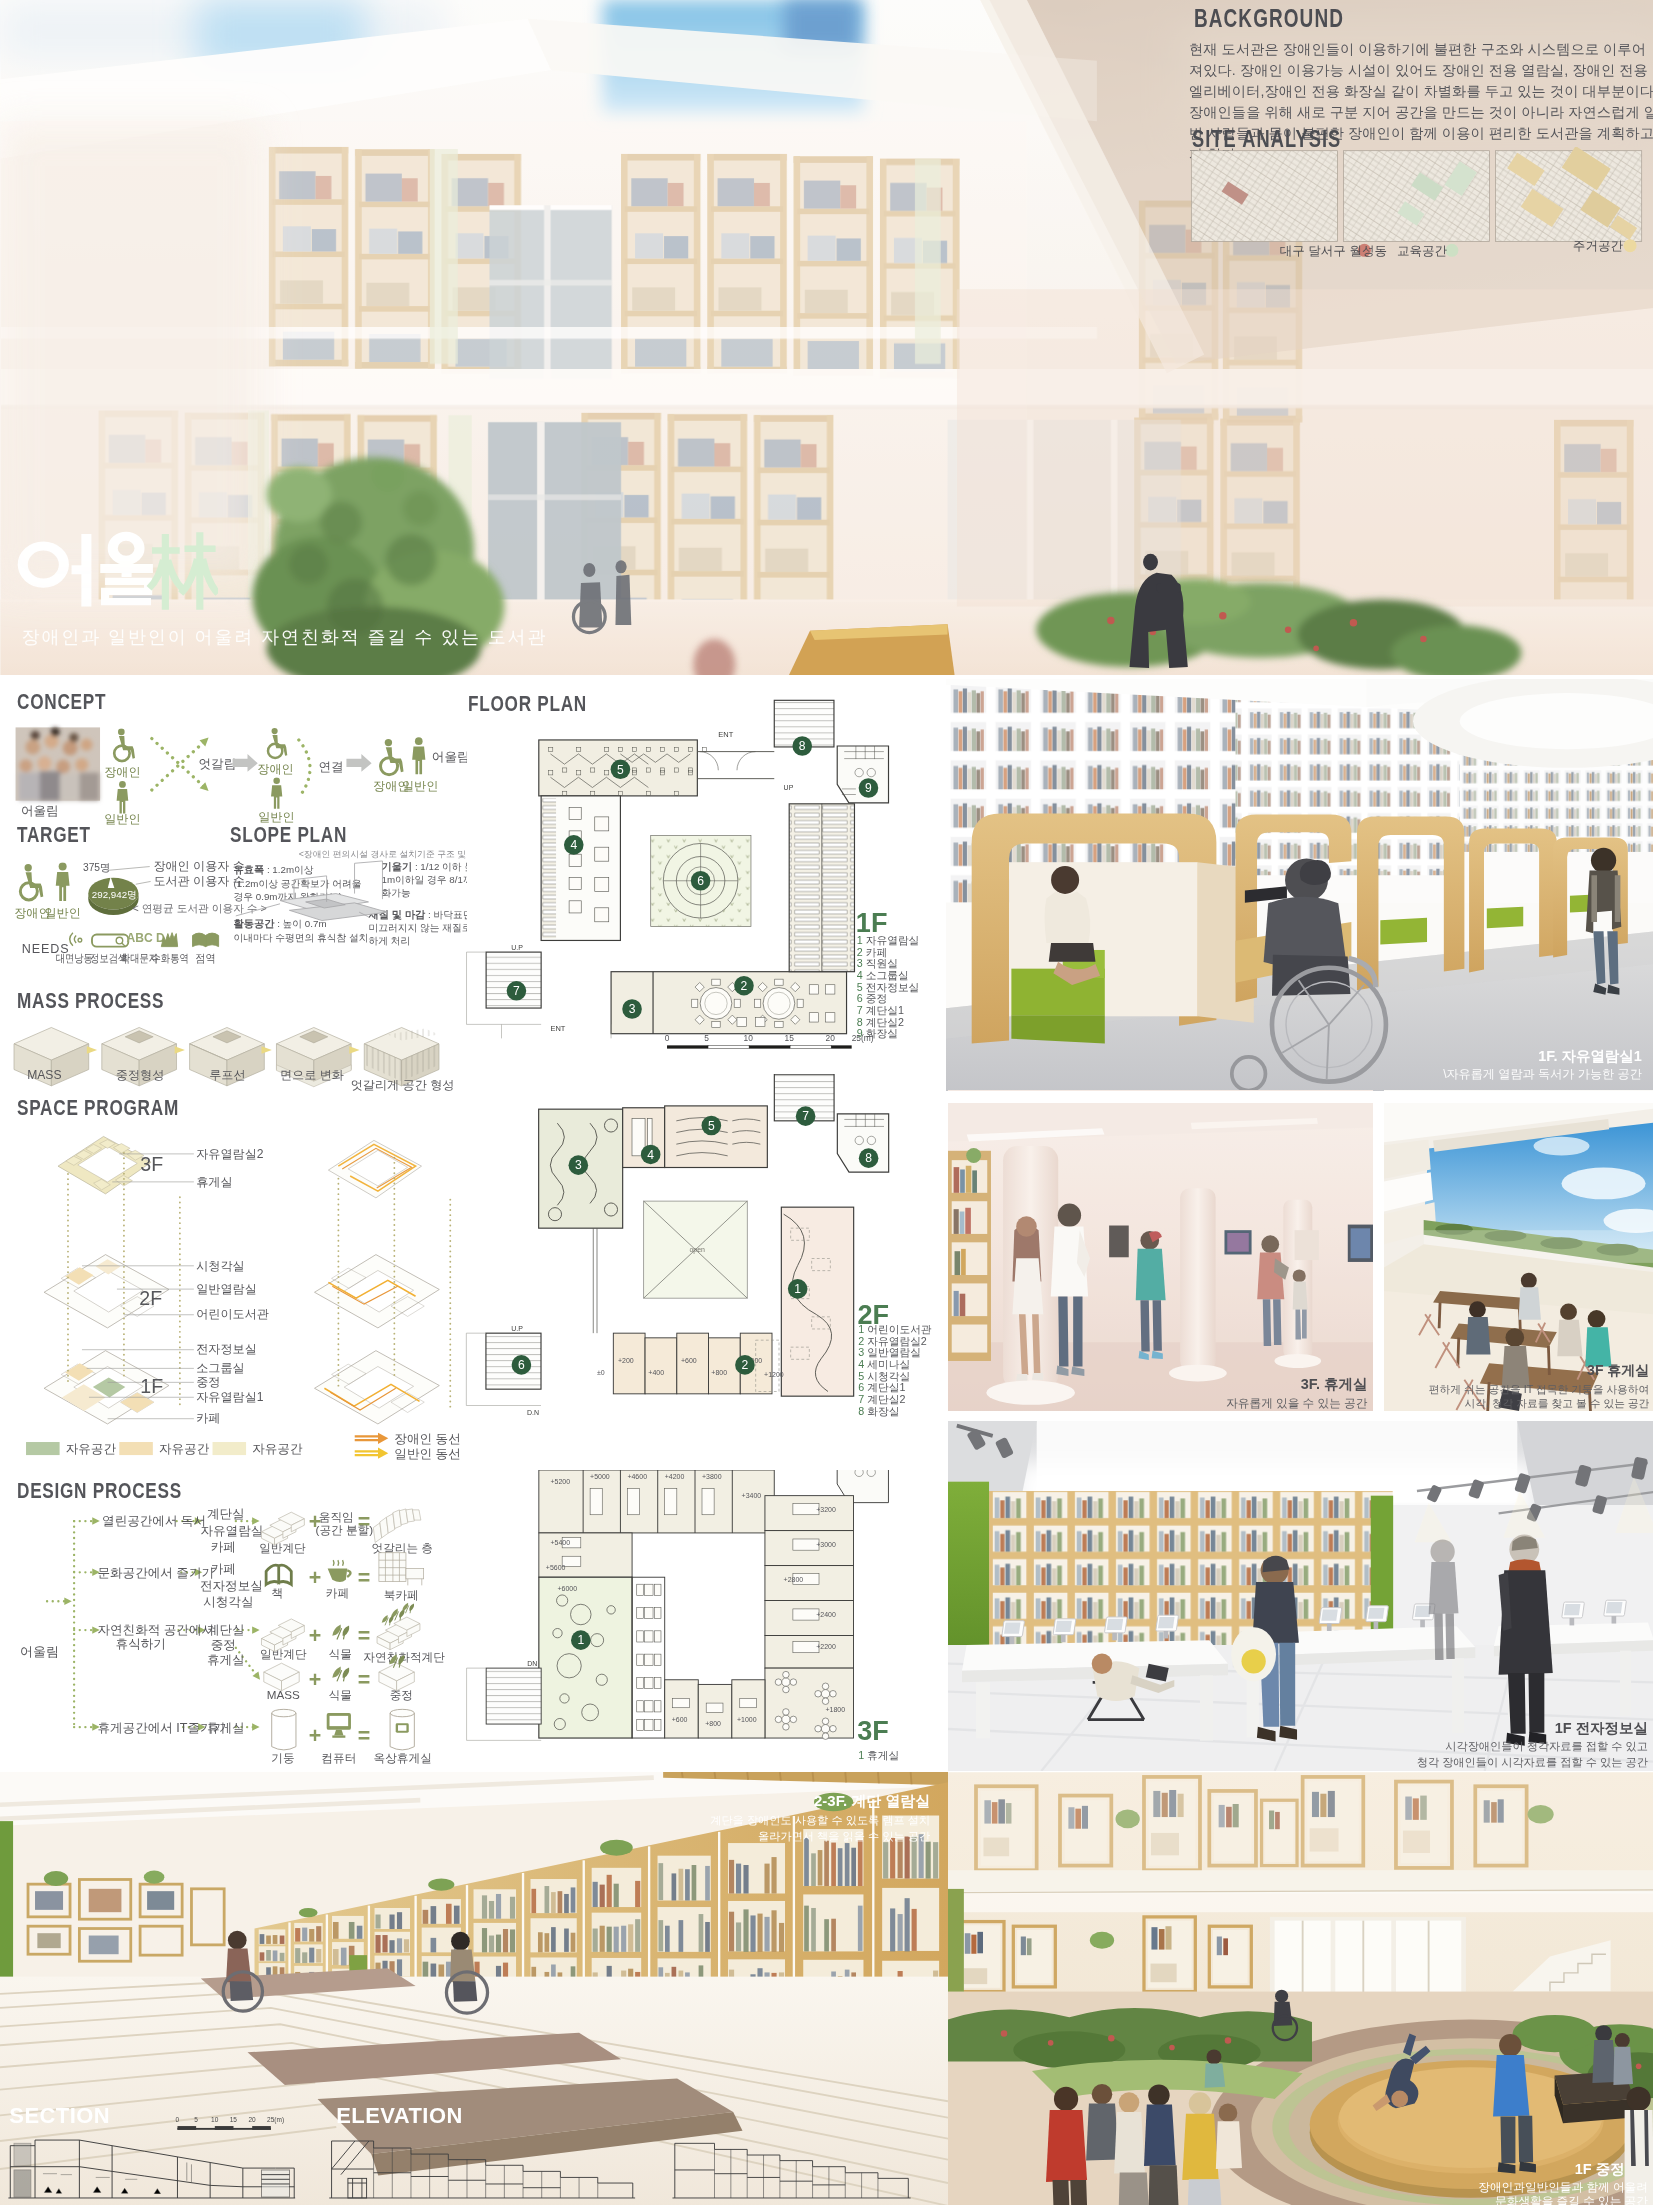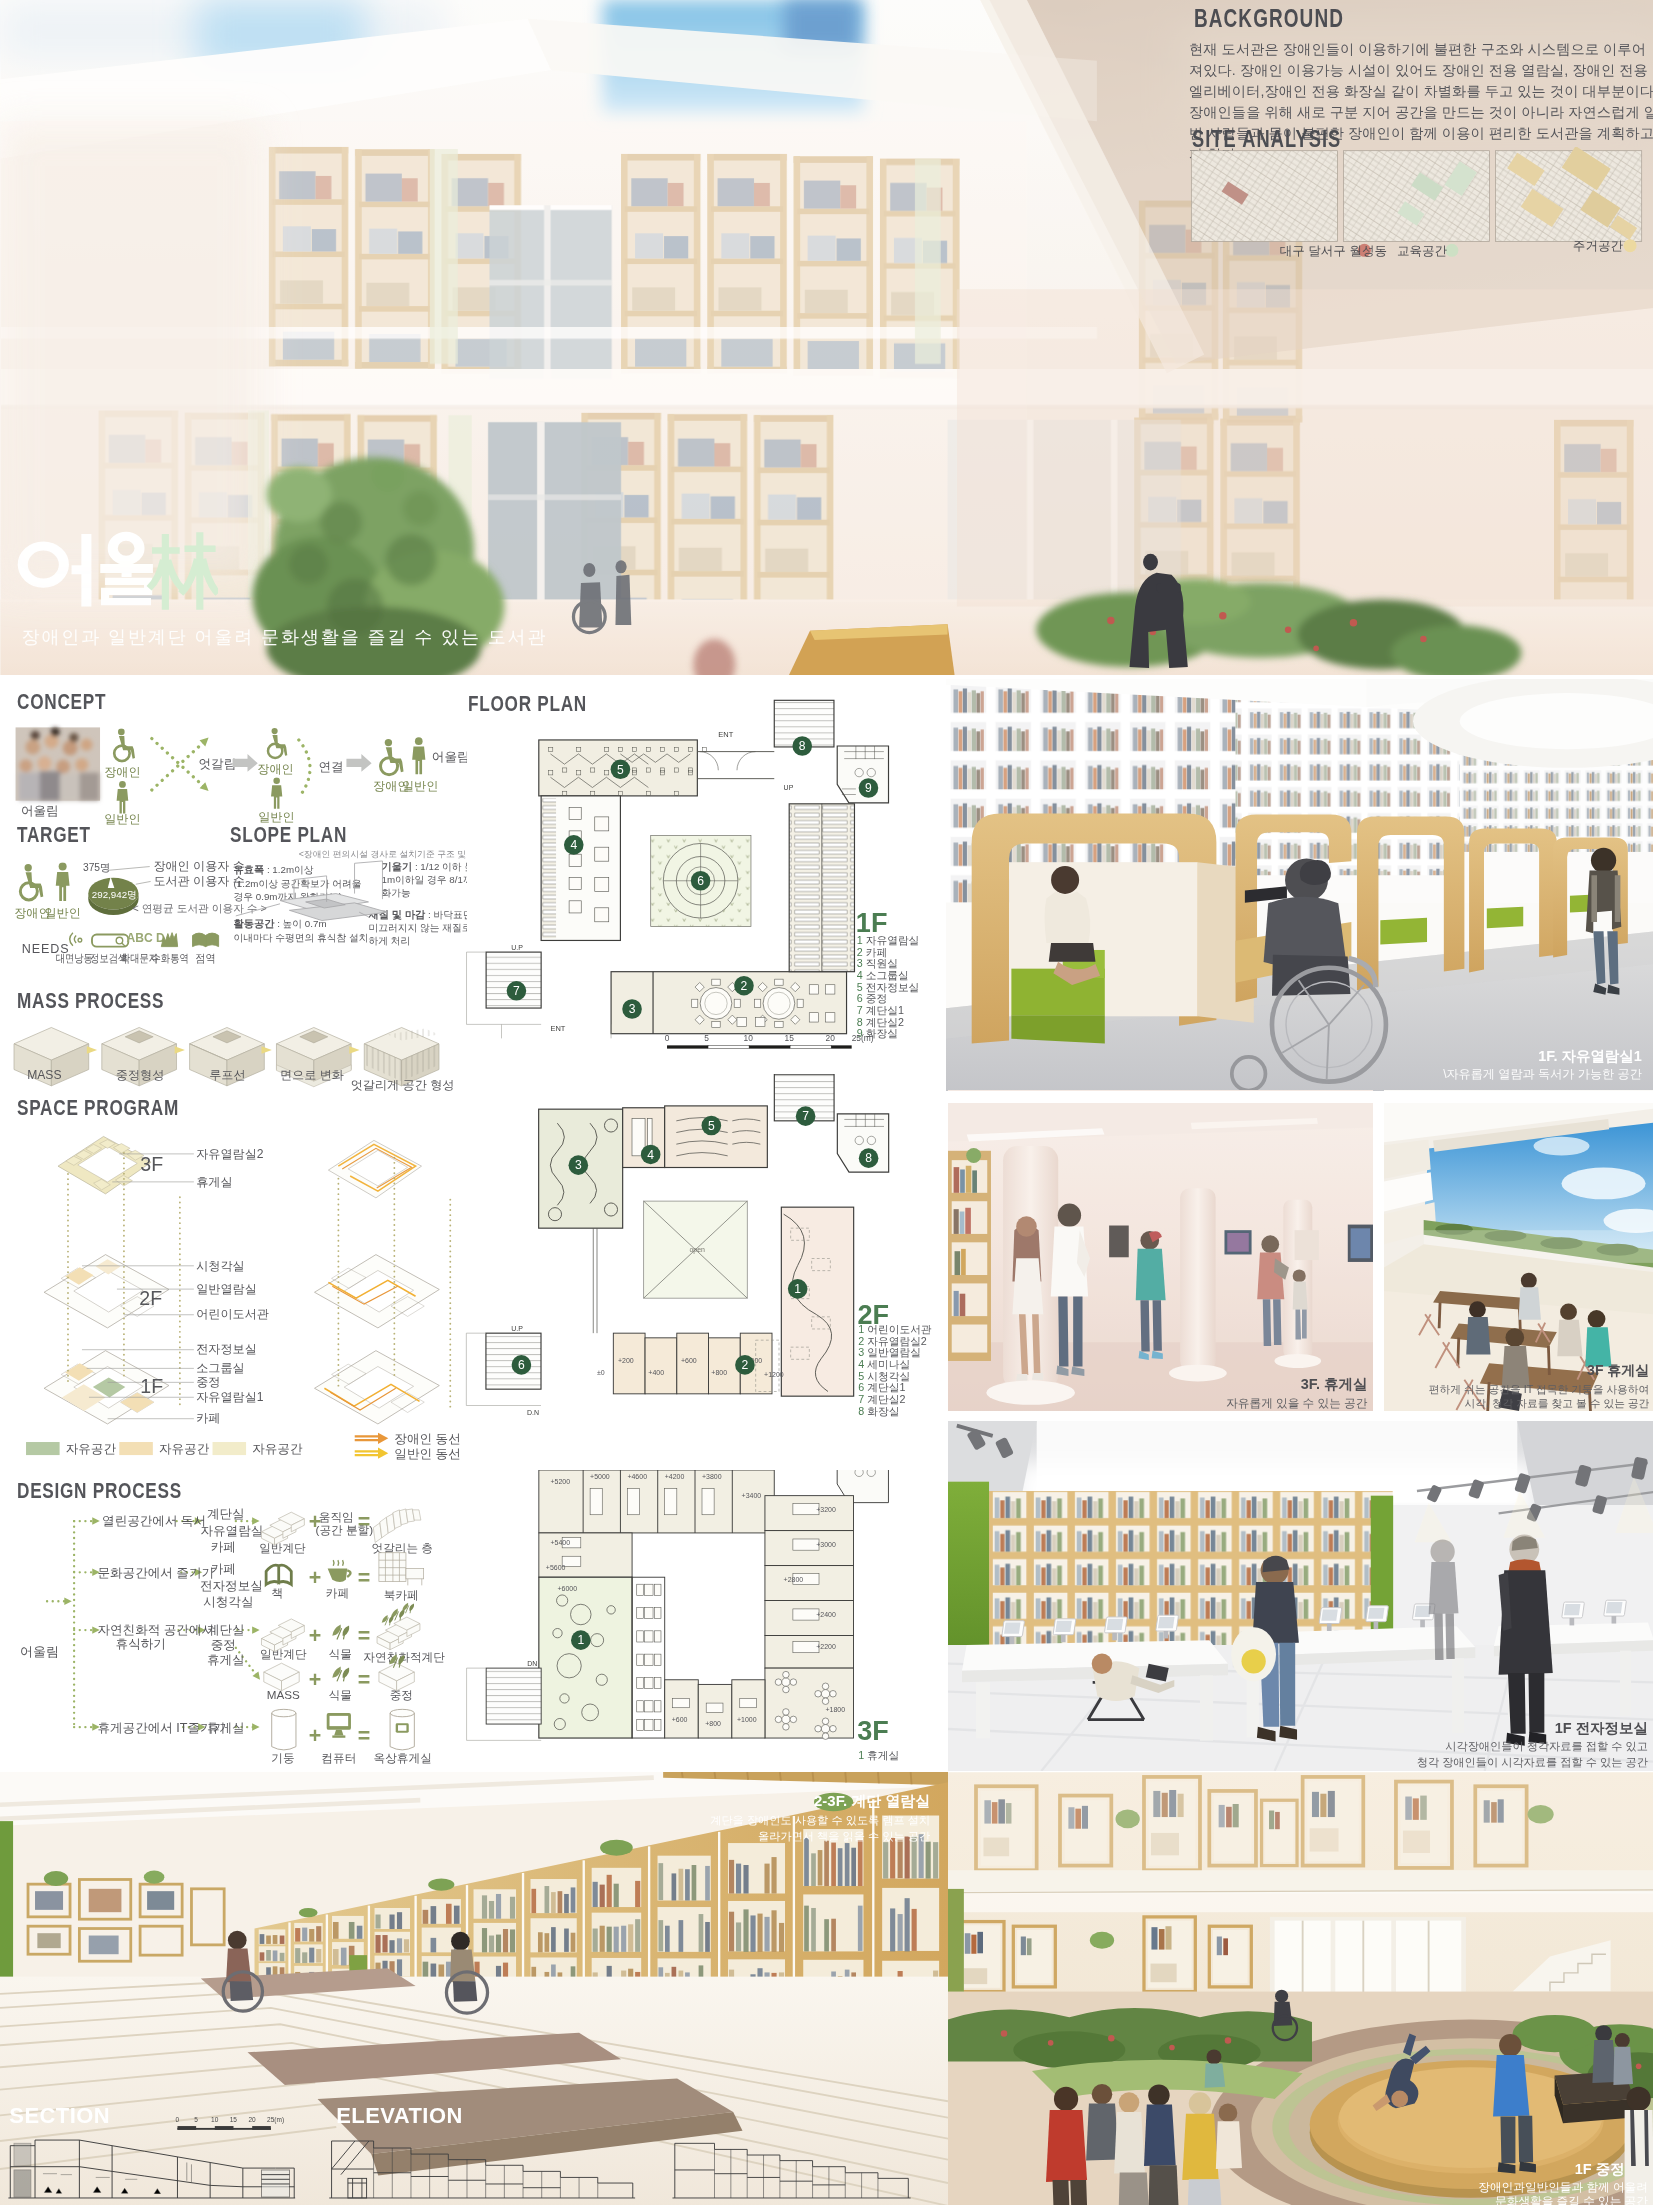--- a/index.html
+++ b/index.html
@@ -187,21 +187,21 @@
  <path d="M145,14 L145,182 M145,97 L114,97"></path>
  <circle cx="228" cy="47" r="28"></circle>
  <path d="M174,94 L284,94 M229,94 L229,114"></path>
  <path d="M184,124 L274,124 L274,147 L184,147 L184,171 L280,171" stroke-width="17"></path>
 </g>
 <g fill="none" stroke="#d5edd2" stroke-width="15">
  <path d="M310,14 L310,190 M282,52 L340,52 M306,74 Q296,120 276,140 M315,74 Q326,120 345,140"></path>
  <path d="M382,10 L382,190 M350,48 L415,48 M377,72 Q364,130 342,152 M388,72 Q400,130 420,152"></path>
 </g>
 </svg>
-<div class="a" style="left:21.5px;top:625px;font-size:18px;color:#ffffff;letter-spacing:1.9px;opacity:0.96">장애인과 일반계단 어울려 문화생활을 즐길 수 있는 도서관</div>
+<div class="a" style="left:21.5px;top:625px;font-size:18px;color:#ffffff;letter-spacing:1.9px;opacity:0.96">장애인과 일반인이 어울려 자연친화적 즐길 수 있는 도서관</div>
 
 <div class="a hd" style="left:1194px;top:3.7px;font-size:25px;color:#4c4d52;transform:scaleX(0.76);transform-origin:left top;letter-spacing:1.4px">BACKGROUND</div>
 <div class="a kr" style="left:1189px;top:39px;width:471px;font-size:14.2px;line-height:21px;color:#55555a;letter-spacing:0.1px">현재 도서관은 장애인들이 이용하기에 불편한 구조와 시스템으로 이루어져있다. 장애인 이용가능 시설이 있어도 장애인 전용 열람실, 장애인 전용 엘리베이터,장애인 전용 화장실 같이 차별화를 두고 있는 것이 대부분이다.장애인들을 위해 새로 구분 지어 공간을 만드는 것이 아니라 자연스럽게 일반 사람들과 몸이 불편한 장애인이 함께 이용이 편리한 도서관을 계획하고자 한다.</div>
 <div class="a hd" style="left:1192px;top:125px;font-size:24px;color:#4c4d52;transform:scaleX(0.76);transform-origin:left top;letter-spacing:1.4px">SITE ANALYSIS</div>
 <svg class="a" style="left:1186px;top:147px" width="468" height="114" viewBox="0 0 1003 245">
 <defs>
 <pattern id="st1" width="44" height="44" patternUnits="userSpaceOnUse" patternTransform="rotate(33)">
  <line x1="0" y1="3" x2="44" y2="3" stroke="#b3ab9e" stroke-width="1.2"></line>
           <line x1="0" y1="14" x2="44" y2="14" stroke="#bcb4a8" stroke-width="1"></line>
           <line x1="0" y1="25" x2="44" y2="25" stroke="#b3ab9e" stroke-width="1"></line>

